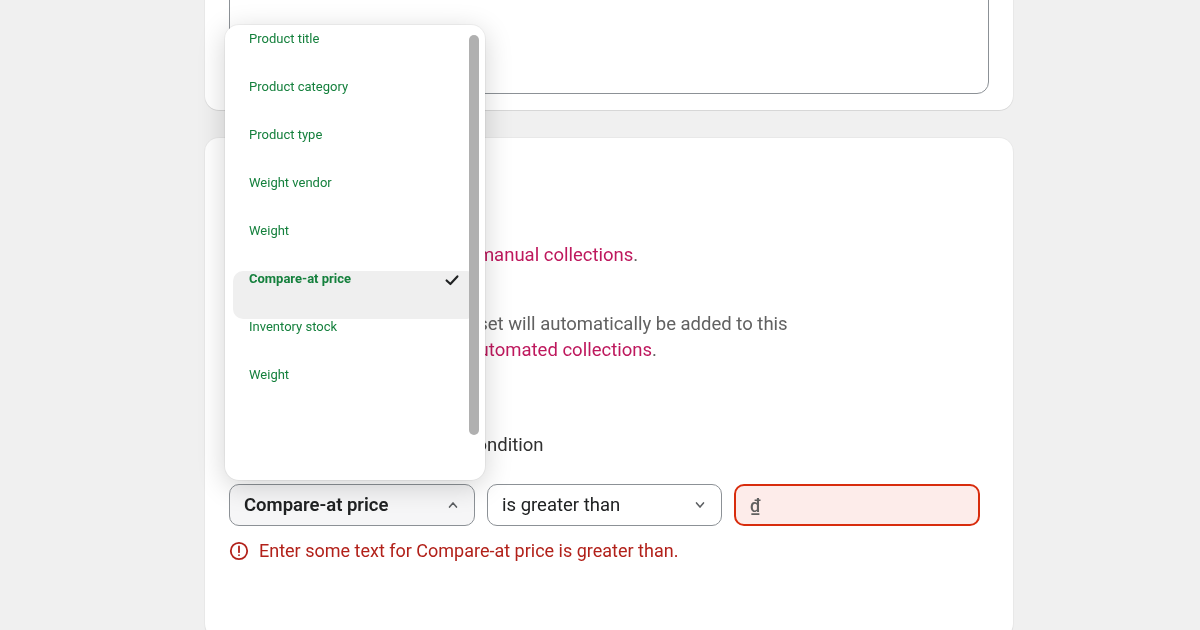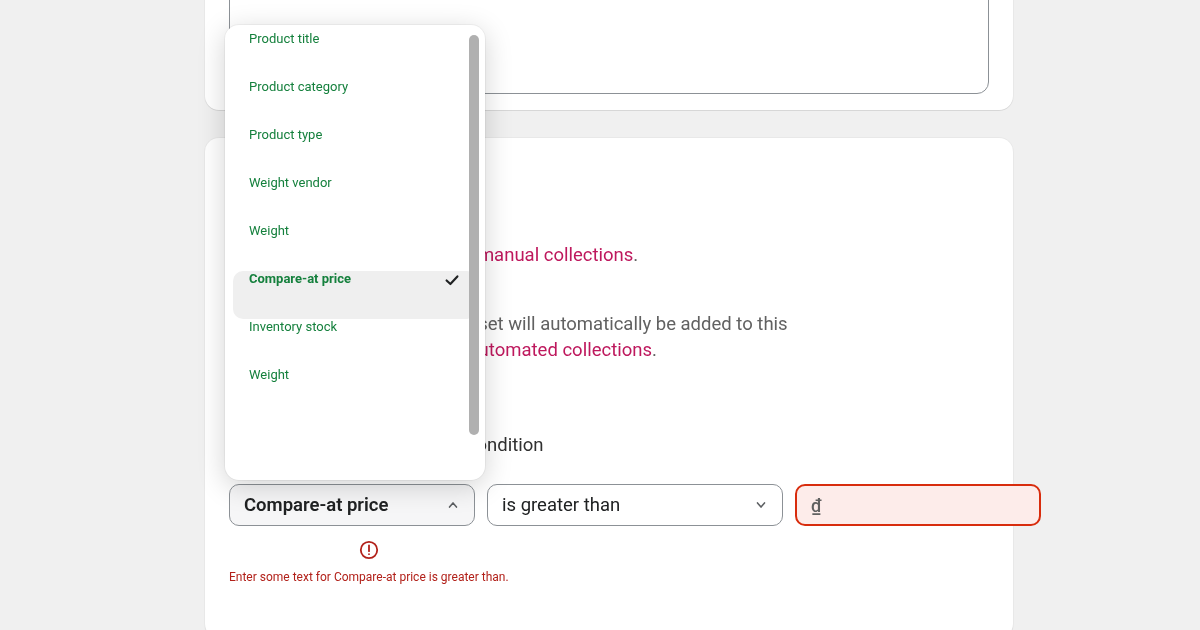--- a/index.html
+++ b/index.html
@@ -107,21 +107,21 @@
     justify-content: space-between;
     padding: 0 14px;
     height: 42px;
     border: 1px solid #8c9196;
     border-radius: 10px;
     font-size: 18.5px;
     background: #fff;
     color: #202223;
   }
   .select.col  { width: 246px; background: #f6f6f7; font-weight: 600; }
-  .select.rel  { width: 296px; }
+  .select.rel  { width: 235px; }
   .input.val   {
     width: 246px; height: 42px;
     border: 2px solid #d82c0d;
     border-radius: 10px;
     background: #fdecea;
     padding: 0 14px;
     display: flex; align-items: center;
   }
   .currency {
     color: #616161;
@@ -137,22 +137,21 @@
   .chev svg { position: absolute; inset: 0; }
   
   .error-row {
     position: absolute;
     left: 24px;
     top: 402px;
     display: flex;
     align-items: center;
     gap: 10px;
     color: #b2211a;
-    font-size: 12px;
-    flex-direction: column;
+    font-size: 18px;
   }
   .error-icon {
     width: 20px; height: 20px;
     display: inline-flex;
   }
 
   
   .popover {
     position: absolute;
     left: 225px;

